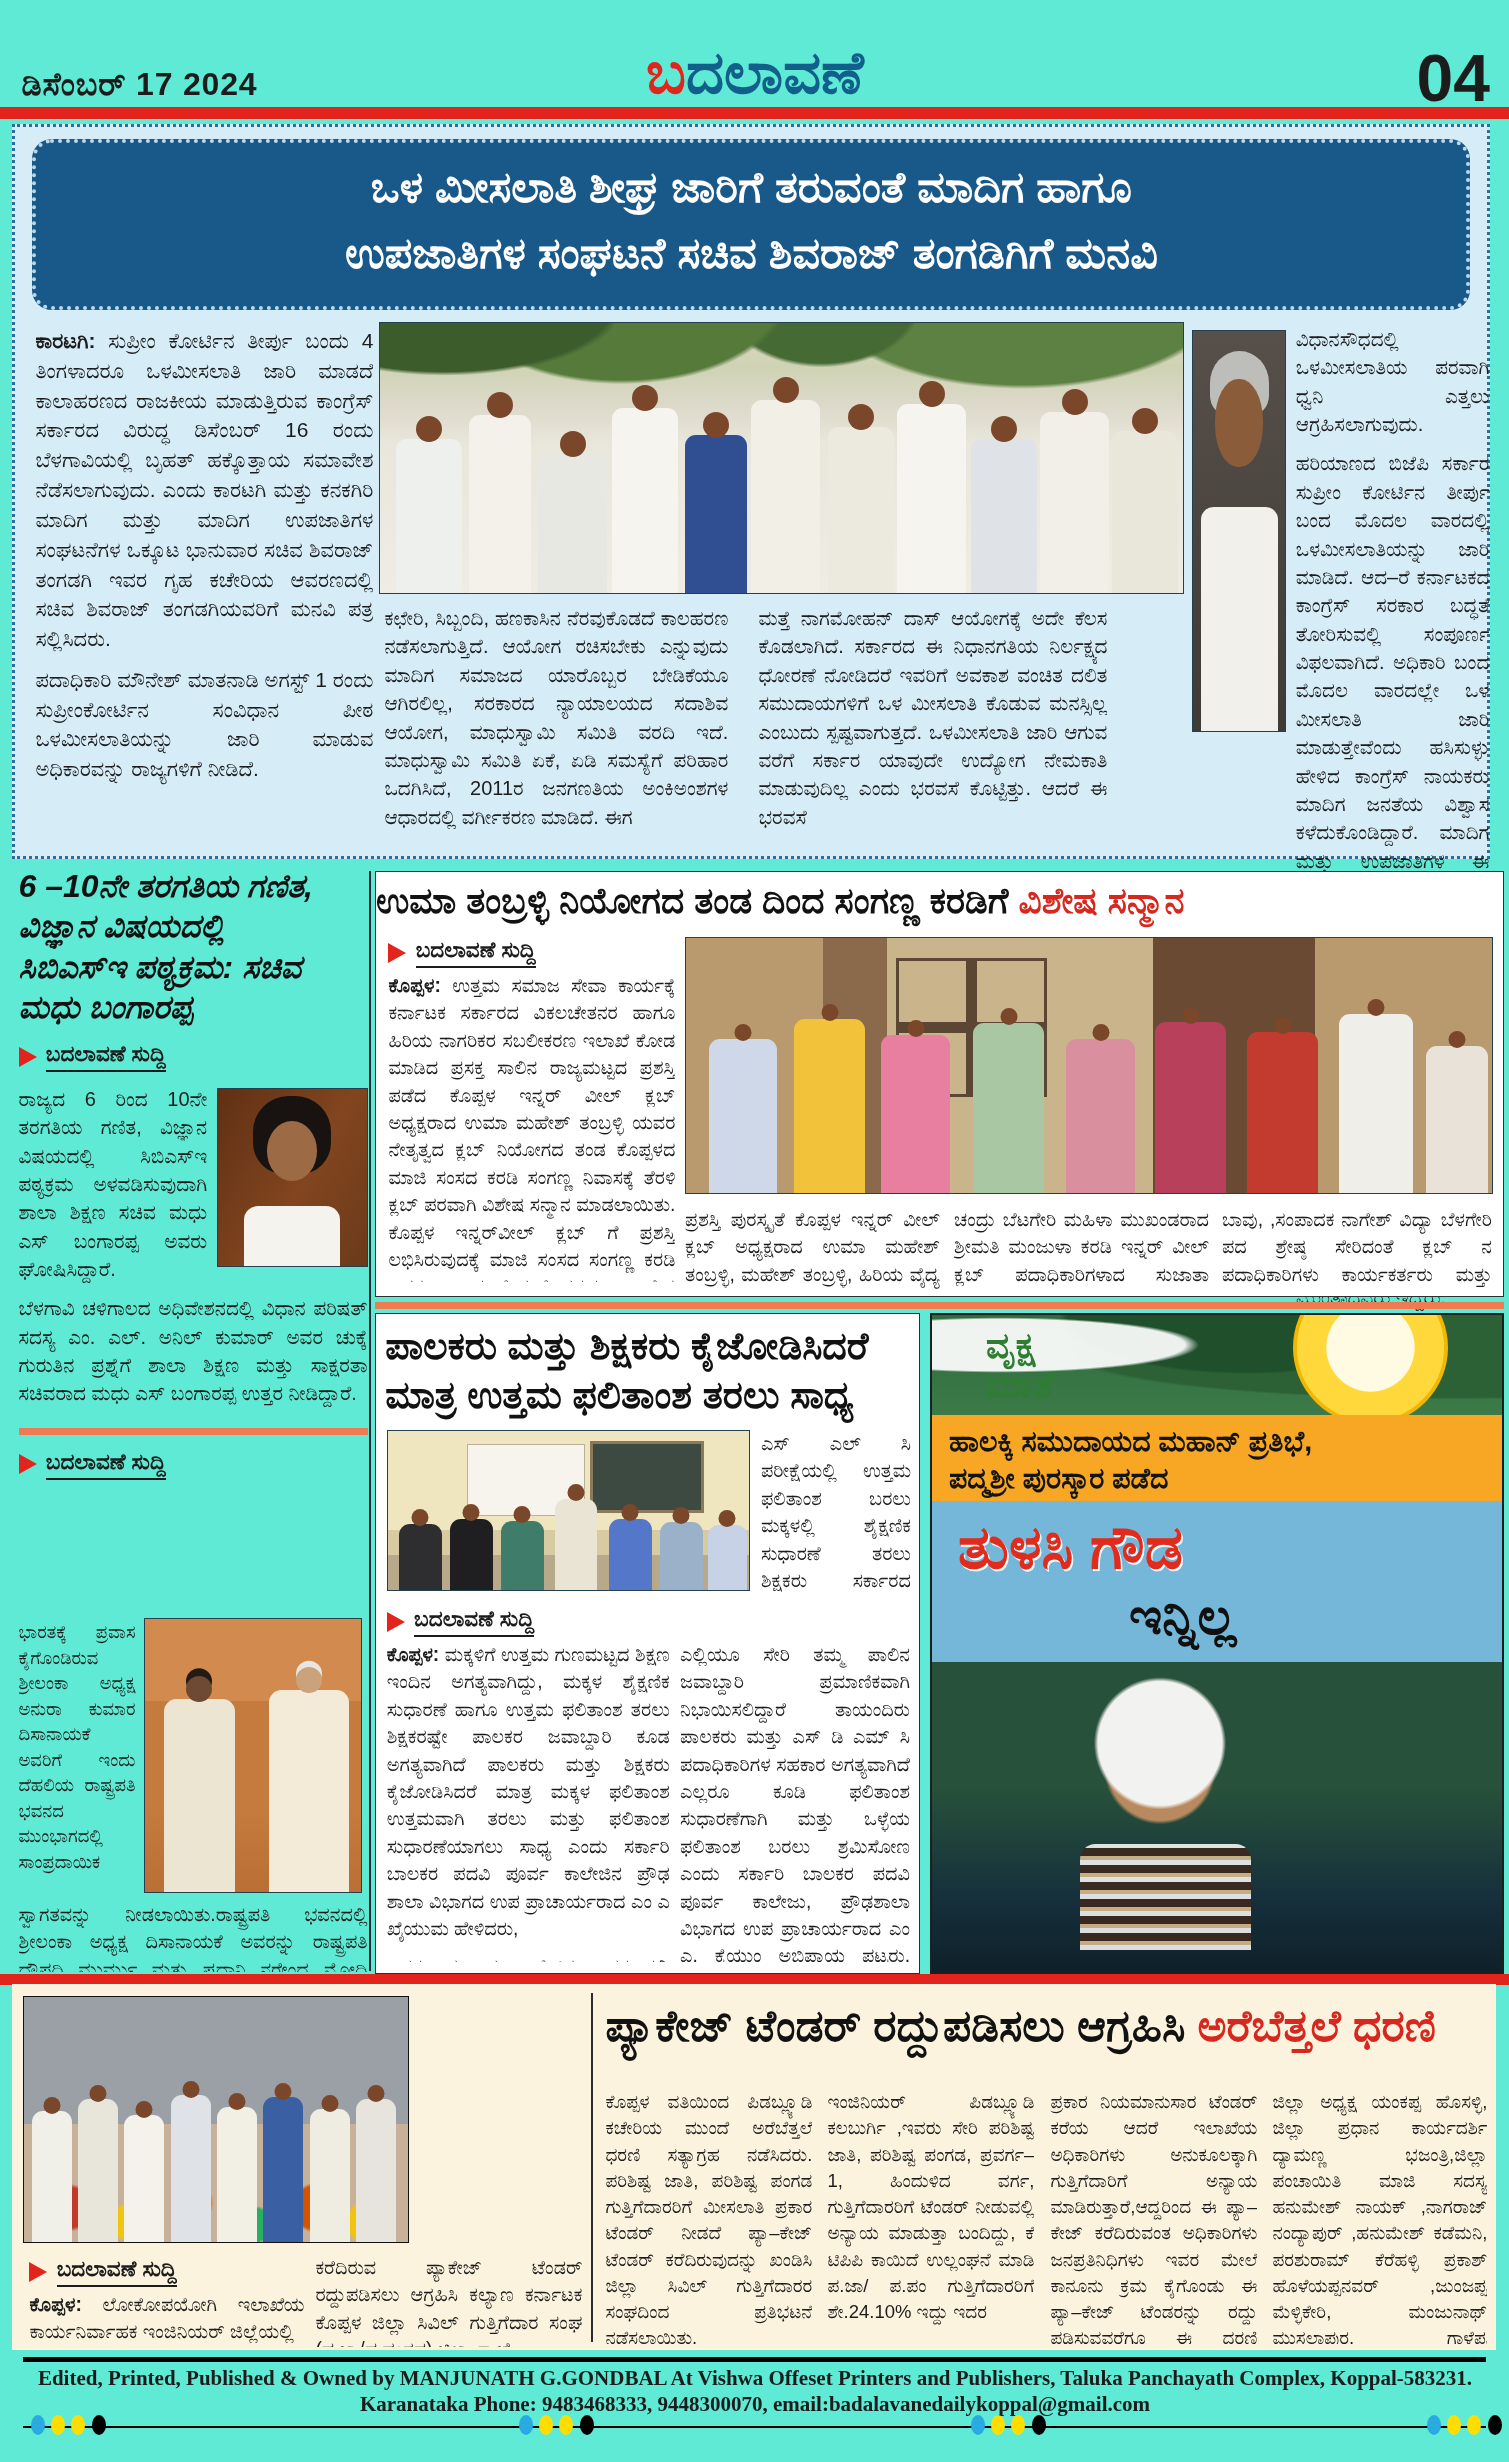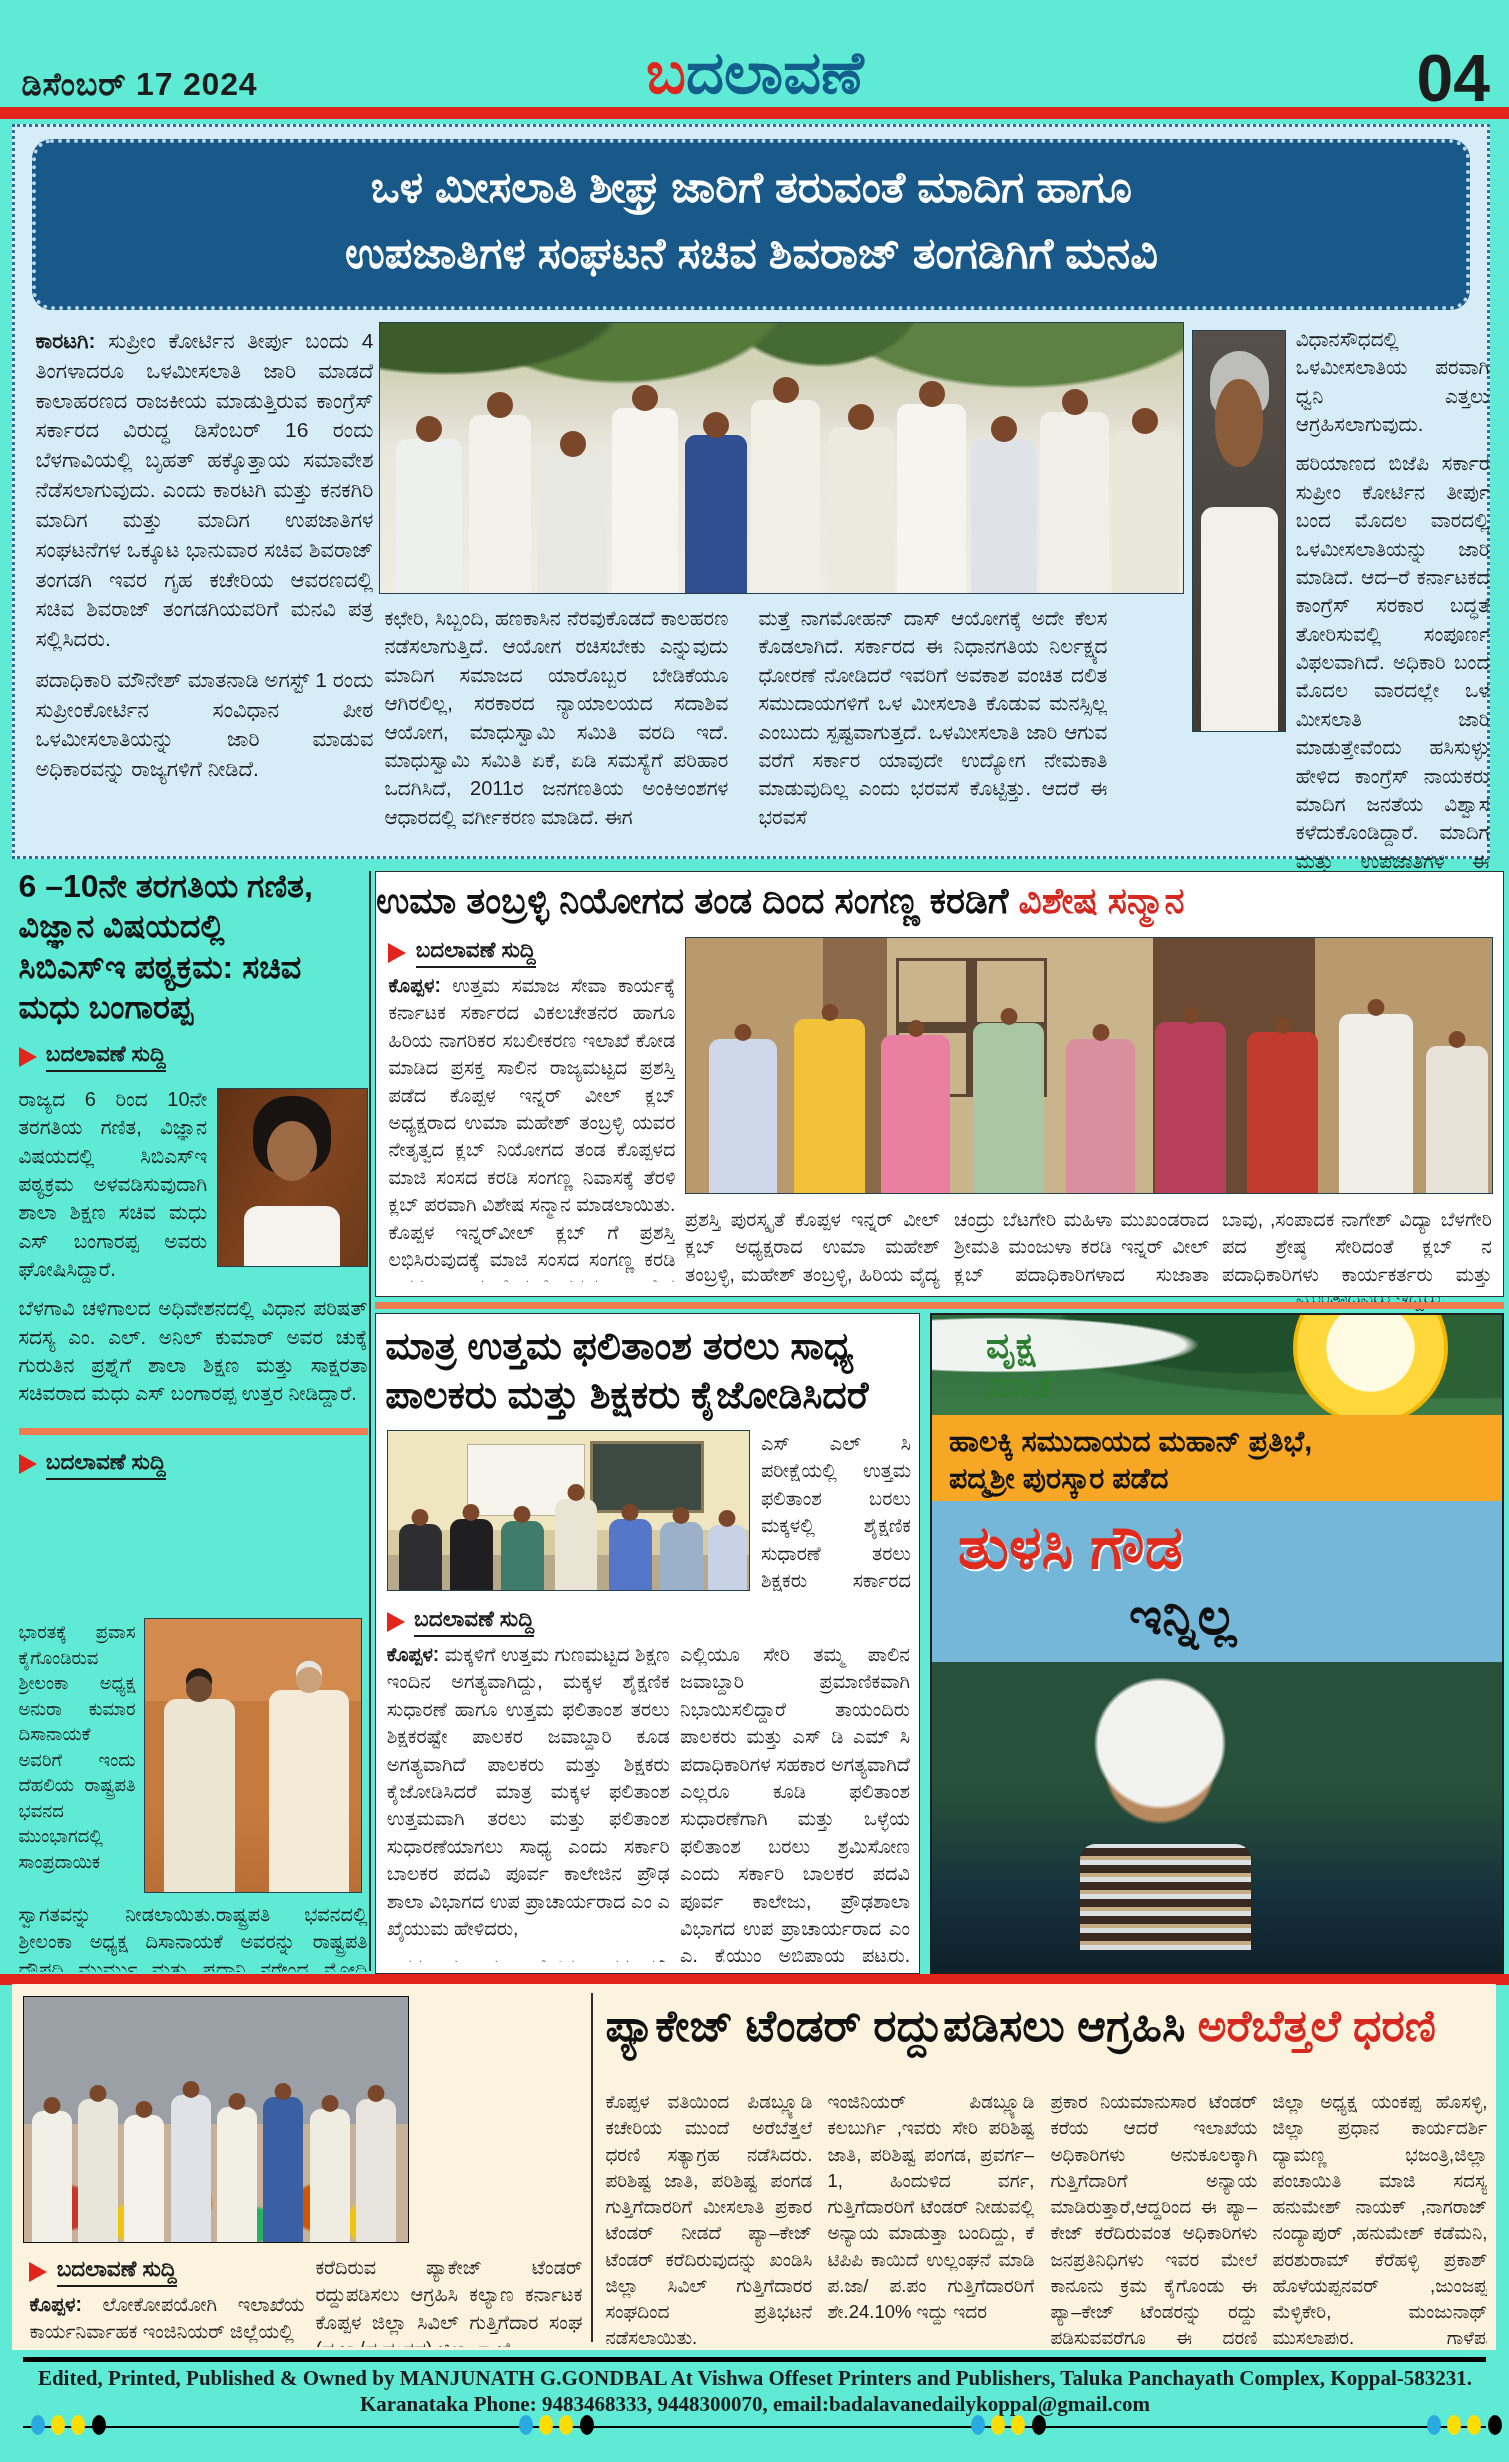--- a/index.html
+++ b/index.html
@@ -173,21 +173,21 @@
     <div class="col kbody" style="left:1177px;top:726px;width:297px;height:0;overflow:hidden;"></div>
 
   <div class="col kbody" style="left: 1118px; top: 477px; width: 0px; height: 0px; overflow: hidden;"></div>
     </div>
   <div class="abs kbody" style="left:1150px;top:601px;width:0px;height:0px;overflow:hidden;"></div>
   <div class="abs kbody" style="left:1157px;top:601px;width:0;height:0;"></div>
   <div class="abs kbody" style="left:1158px;top:598px;width:0;height:0;"></div>
   <div class="abs kbody" style="left:136px;top:859px;width:0;height:0;"></div>
 
   <div class="abs" style="left:18.5px;top:866px;width:349px;">
-    <div class="h-black" style="font-size:32px;line-height:1.26;">
+    <div class="h-black" style="font-size:32px;line-height:1.26;font-style:italic;">
       <div>6 –10ನೇ ತರಗತಿಯ ಗಣಿತ,</div>
       <div>ವಿಜ್ಞಾನ ವಿಷಯದಲ್ಲಿ</div>
       <div>ಸಿಬಿಎಸ್‌ಇ ಪಠ್ಯಕ್ರಮ: ಸಚಿವ</div>
       <div>ಮಧು ಬಂಗಾರಪ್ಪ</div>
     </div>
     <div class="byline" style="margin-top:14px;">
       <span class="tri"></span>
       <span class="txt">ಬದಲಾವಣೆ ಸುದ್ದಿ</span>
     </div>
     <div class="kbody" style="margin-top:12.4px;height:337px;">
@@ -267,22 +267,22 @@
         <i style="background:#caa27c;box-shadow:0 -6.2px 0 #e8e6e2;"></i>
       </div>
   </div>
   <div class="abs kbody" style="left:18.5px;top:1901px;width:349px;height:71px;font-size:19.3px;">
     <p>ಸ್ವಾಗತವನ್ನು ನೀಡಲಾಯಿತು.ರಾಷ್ಟ್ರಪತಿ ಭವನದಲ್ಲಿ ಶ್ರೀಲಂಕಾ ಅಧ್ಯಕ್ಷ ದಿಸಾನಾಯಕೆ ಅವರನ್ನು ರಾಷ್ಟ್ರಪತಿ ದ್ರೌಪದಿ ಮುರ್ಮು ಮತ್ತು ಪ್ರಧಾನಿ ನರೇಂದ್ರ ಮೋದಿ ಬರಮಾಡಿಕೊಂಡರು.</p>
 
   </div>
 
   <div class="box" style="left:375px;top:1313px;width:545px;height:661px;">
     <div class="h-black" style="font-size:38px;line-height:1.3;margin:7.7px 9.3px 0 9.3px;">
+      <div>ಪಾಲಕರು ಮತ್ತು ಶಿಕ್ಷಕರು ಕೈಜೋಡಿಸಿದರೆ</div>
       <div>ಮಾತ್ರ ಉತ್ತಮ ಫಲಿತಾಂಶ ತರಲು ಸಾಧ್ಯ</div>
-      <div>ಪಾಲಕರು ಮತ್ತು ಶಿಕ್ಷಕರು ಕೈಜೋಡಿಸಿದರೆ</div>
     </div>
     <div class="ph ph-class" style="left:10.8px;top:116px;width:363px;height:161px;">
       <div class="class-banner"></div>
         <div class="class-board"></div>
       <div class="pn sm" style="left:10.8px;width:43px;height:66px;background:#2e2e30;">
           <i></i>
         </div>
       <div class="pn sm" style="left:62px;width:43px;height:71px;background:#1f1f22;">
           <i></i>
         </div>

